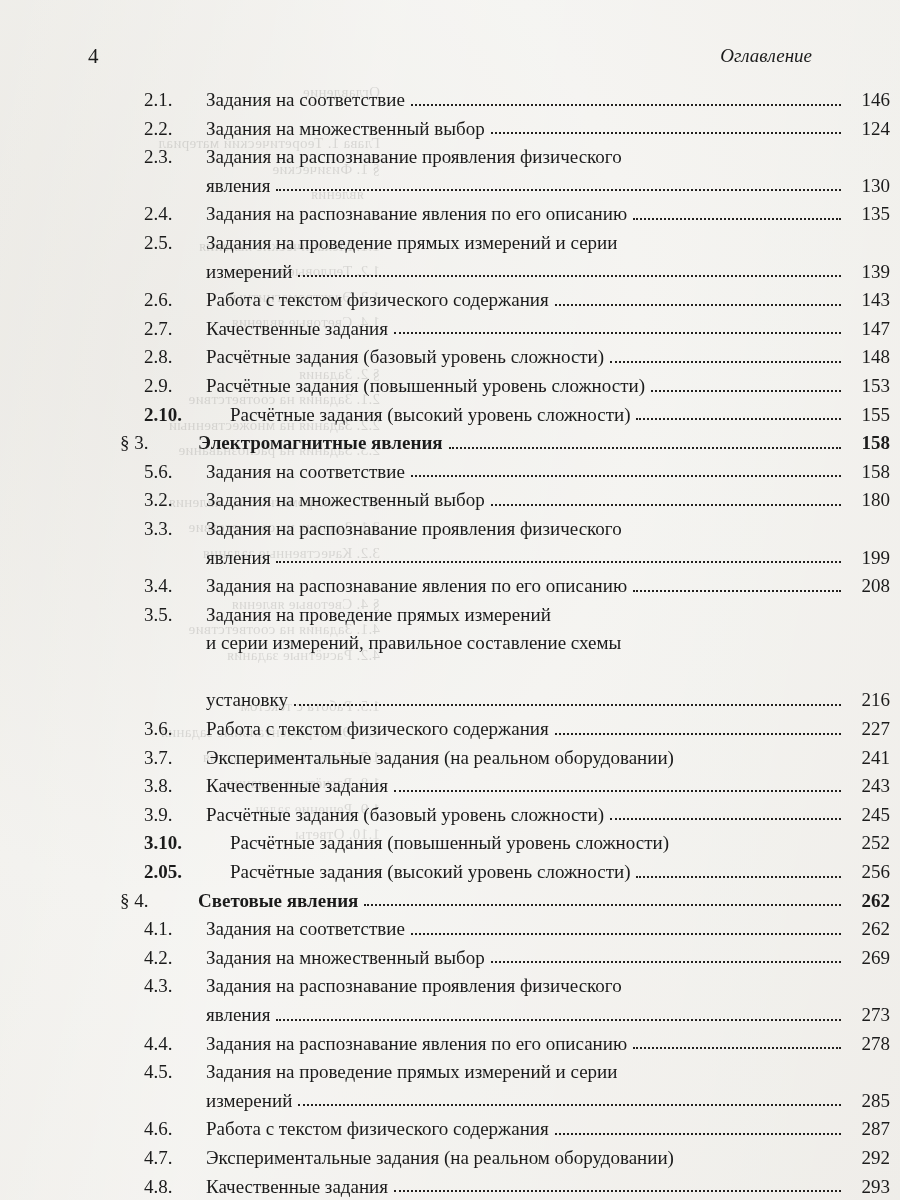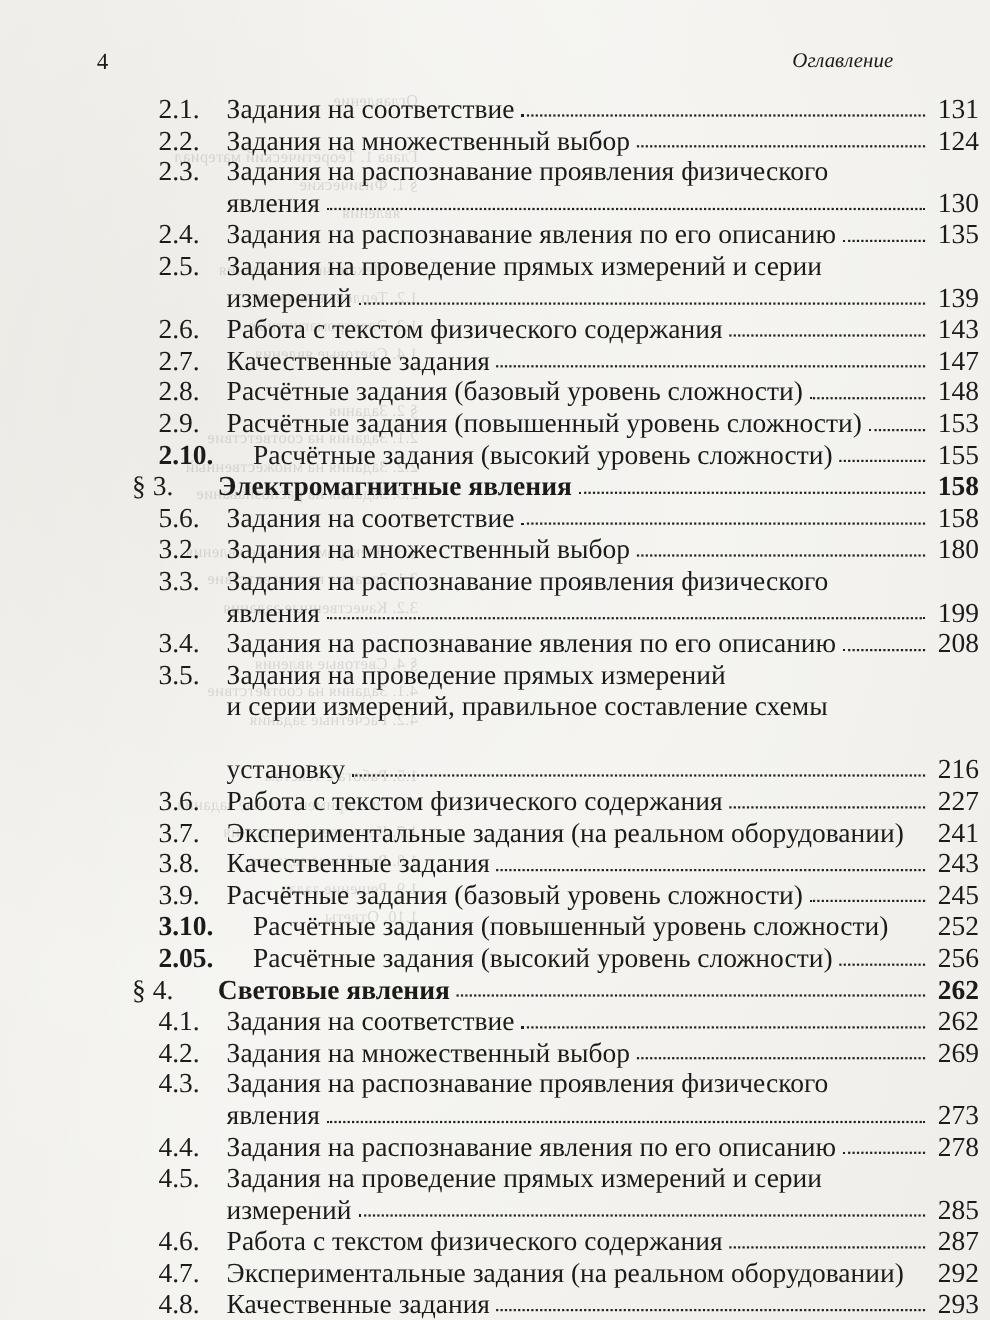--- a/index.html
+++ b/index.html
@@ -68,21 +68,21 @@
   }
   .toc {
     position: absolute;
     left: 120px;
     top: 86px;
     width: 770px;
   }
   .row {
     display: flex;
     align-items: center;
-    font-size: 25px;
+    font-size: 19px;
     line-height: 28.6px;
     white-space: nowrap;
   }
   .num {
     flex: 0 0 auto;
     text-align: left;
   }
   .num.sect {
     width: 78px;
   }
@@ -172,21 +172,21 @@
   <div class="header">
     <div class="folio">4</div>
     <div class="running-title">Оглавление</div>
   </div>
 
   <div class="toc" id="toc-list">
       <div class="row">
         <span class="num lvl2">2.1.</span>
         <span class="title">Задания на соответствие</span>
         <span class="leader"></span>
-        <span class="pg">131</span>
+        <span class="pg">146</span>
       </div>
       <div class="row">
         <span class="num lvl2">2.2.</span>
         <span class="title">Задания на множественный выбор</span>
         <span class="leader"></span>
         <span class="pg">124</span>
       </div>
       <div class="row">
         <span class="num lvl2">2.3.</span>
         <span class="title">Задания на распознавание проявления физического</span>

